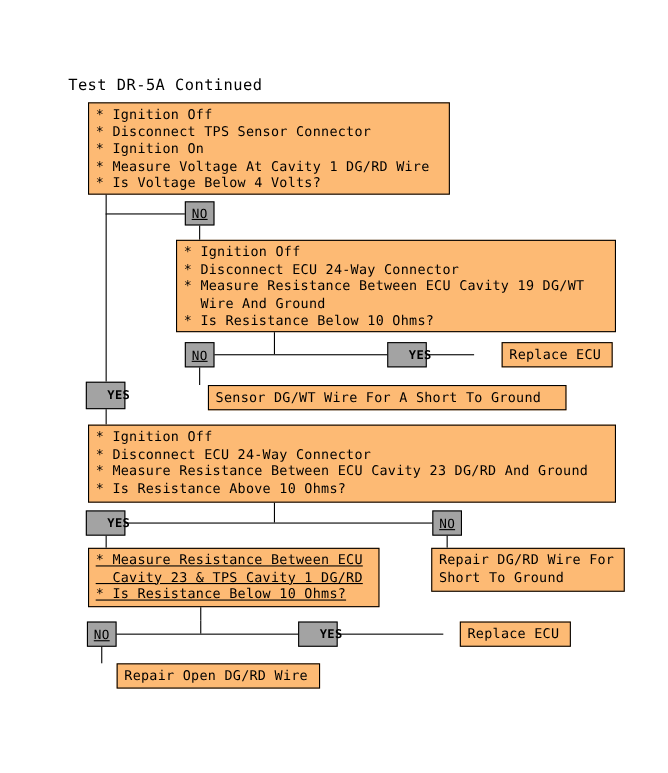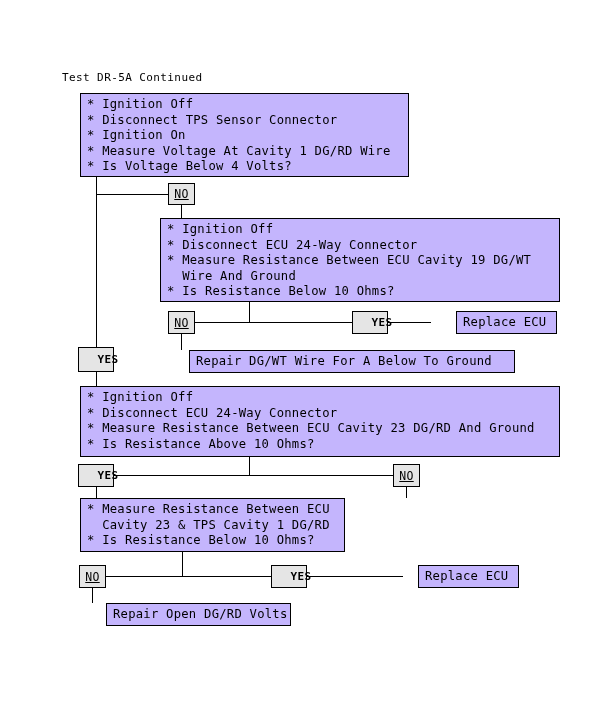--- a/index.html
+++ b/index.html
@@ -13,49 +13,49 @@
   }
   #canvas {
     position: relative;
     width: 607px;
     height: 703px;
     background: #ffffff;
     overflow: hidden;
   }
   .title {
     position: absolute;
-    font-size: 11px;
+    font-size: 14px;
     letter-spacing: 0.4px;
     white-space: nowrap;
     line-height: 14px;
   }
   
   .node {
     position: absolute;
     box-sizing: border-box;
     border: 1px solid #000000;
-    background: #c4b5fd;
+    background: #fdba74;
     font-size: 12.2px;
     line-height: 15.6px;
     letter-spacing: 0.25px;
     white-space: pre;
     padding: 3px 5px 3px 6px;
     overflow: hidden;
   }
   .node.center {
     display: flex;
     align-items: center;
     margin-left: 26px;
   }
   
   .tag {
     position: absolute;
     box-sizing: border-box;
     border: 1px solid #000000;
-    background: #e5e5e5;
+    background: #a3a3a3;
     font-size: 11.5px;
     line-height: 12px;
     display: flex;
     align-items: center;
     justify-content: center;
     letter-spacing: 0.3px;
   }
   .tag.yes {
     font-weight: bold;
     font-size: 11px;
@@ -111,21 +111,21 @@
   <div class="hline" style="left:181px; top:322px; width:250px;"></div>
 
   <div class="tag no" style="left:168px; top:311px; width:27px; height:23px;">NO</div>
 
   <div class="tag yes" style="left:352px; top:311px; width:36px; height:23px;">YES</div>
 
   <div class="node center" style="left:430px; top:311px; width:101px; height:23px;">Replace ECU</div>
 
   <div class="vline" style="left:181px; top:334px; height:16px;"></div>
 
-  <div class="node center" style="left:163px; top:350px; width:326px; height:23px;">Repair DG/WT Wire For A Below To Ground</div>
+  <div class="node center" style="left:163px; top:350px; width:326px; height:23px;">Sensor DG/WT Wire For A Short To Ground</div>
 
   <div class="tag yes" style="left:78px; top:347px; width:36px; height:25px;">YES</div>
 
   <div class="vline" style="left:96px; top:372px; height:14px;"></div>
 
   <div class="node" style="left:80px; top:386px; width:480px; height:71px;">* Ignition Off
 * Disconnect ECU 24-Way Connector
 * Measure Resistance Between ECU Cavity 23 DG/RD And Ground
 * Is Resistance Above 10 Ohms?</div>
 
@@ -134,33 +134,35 @@
   <div class="hline" style="left:96px; top:475px; width:310px;"></div>
 
   <div class="tag yes" style="left:78px; top:464px; width:36px; height:23px;">YES</div>
 
   <div class="tag no" style="left:393px; top:464px; width:27px; height:23px;">NO</div>
 
   <div class="vline" style="left:96px; top:487px; height:11px;"></div>
 
   <div class="vline" style="left:406px; top:487px; height:11px;"></div>
 
-  <div class="node" style="left:80px; top:498px; width:265px; height:54px;">* Measure Resistance Between ECU
+  <div class="node" style="left:80px; top:498px; width:265px; height:54px;text-decoration:underline;">* Measure Resistance Between ECU
   Cavity 23 &amp; TPS Cavity 1 DG/RD
 * Is Resistance Below 10 Ohms?</div>
 
+  <div class="node" style="left:392px; top:498px; width:176px; height:40px;">Repair DG/RD Wire For
+Short To Ground</div>
 
   <div class="vline" style="left:182px; top:552px; height:12px;"></div>
 
   <div class="hline" style="left:96px; top:576px; width:307px;"></div>
   <div class="vline" style="left:182px; top:564px; height:12px;"></div>
 
   <div class="tag no" style="left:79px; top:565px; width:27px; height:23px;">NO</div>
 
   <div class="tag yes" style="left:271px; top:565px; width:36px; height:23px;">YES</div>
 
   <div class="node center" style="left:392px; top:565px; width:101px; height:23px;">Replace ECU</div>
 
   <div class="vline" style="left:92px; top:588px; height:15px;"></div>
 
-  <div class="node center" style="left:80px; top:603px; width:185px; height:23px;">Repair Open DG/RD Volts</div>
+  <div class="node center" style="left:80px; top:603px; width:185px; height:23px;">Repair Open DG/RD Wire</div>
 
 </div>
 
 </body></html>

